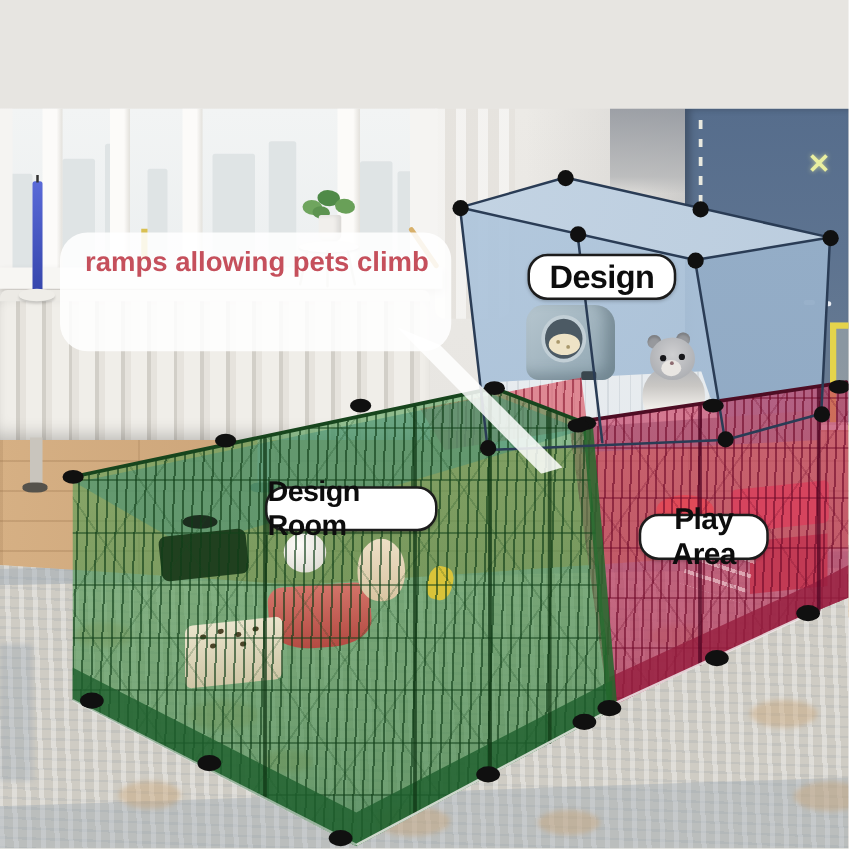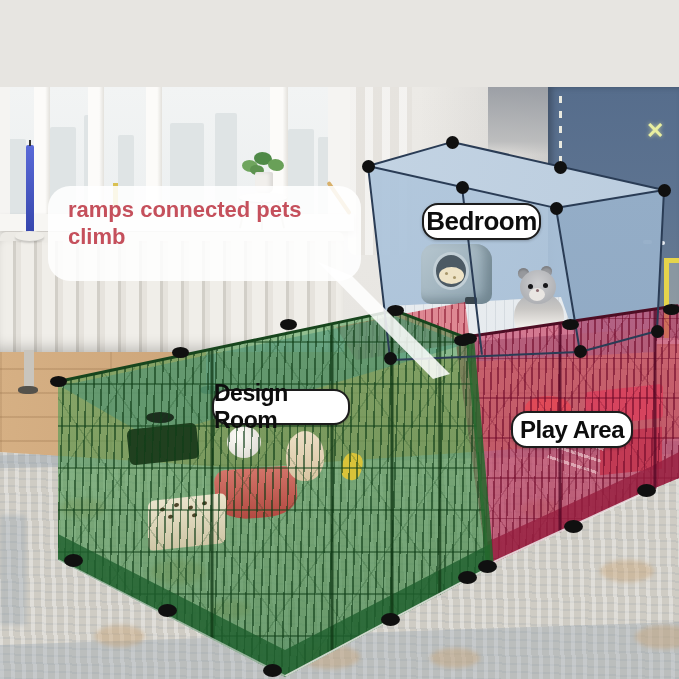--- a/index.html
+++ b/index.html
@@ -152,21 +152,21 @@
   .hamster-dining{left:286px;top:431px;width:38px;height:50px;border-radius:50% 50% 45% 45%;
       background:linear-gradient(180deg,#ecdfc6,#d9c5a2);}
   .corn-treat{left:342px;top:453px;width:20px;height:27px;background:#d9c339;border-radius:40%;transform:rotate(15deg);}
 
   
   .pill{display:flex;align-items:center;justify-content:center;background:#fff;
       border:2px solid #1c1c1c;border-radius:16px;font-weight:700;color:#0d0d0d;
       letter-spacing:-.5px;z-index:40;box-shadow:0 1px 3px rgba(0,0,0,.25);}
   .label-bedroom{left:422px;top:203px;width:119px;height:37px;font-size:26px;}
   .label-dining{left:212px;top:389px;width:138px;height:36px;font-size:23px;}
-  .label-play{left:511px;top:411px;width:122px;height:37px;font-size:24px;}
+  .label-play{left:511px;top:411px;width:104px;height:37px;font-size:24px;text-align:center;}
 
   .callout-tail{left:0;top:0;width:679px;height:679px;z-index:44;
       clip-path:polygon(318px 262px,352px 276px,450px 374px,433px 379px);
       background:rgba(255,255,255,.85);}
   .callout{left:48px;top:186px;width:313px;height:95px;border-radius:22px;z-index:45;
       background:rgba(255,255,255,.87);padding:10px 0 0 20px;
       font-size:22px;line-height:27px;font-weight:700;color:#c5505c;}
   .callout span{position:static;display:block;}
 
   .hw{z-index:30;}
@@ -349,19 +349,19 @@
       <div style="position: absolute; left: 563.5px; top: 519.5px; width: 19px; height: 13px; background: rgb(16, 16, 16); border-radius: 50%;"></div>
       <div style="position: absolute; left: 636.5px; top: 483.5px; width: 19px; height: 13px; background: rgb(16, 16, 16); border-radius: 50%;"></div>
       <div style="position: absolute; left: 246px; top: 199px; width: 28.6356px; height: 2px; background: rgb(216, 213, 208); transform-origin: 0px 50%; transform: rotate(1.78189rad); border-radius: 2px;"></div>
       <div style="position: absolute; left: 262px; top: 199px; width: 30px; height: 2px; background: rgb(216, 213, 208); transform-origin: 0px 50%; transform: rotate(1.5708rad); border-radius: 2px;"></div>
       <div style="position: absolute; left: 278px; top: 199px; width: 28.6356px; height: 2px; background: rgb(216, 213, 208); transform-origin: 0px 50%; transform: rotate(1.3597rad); border-radius: 2px;"></div>
       <div style="position: absolute; left: 328px; top: 180px; width: 38.833px; height: 4px; background: rgb(216, 176, 106); transform-origin: 0px 50%; transform: rotate(0.968509rad); border-radius: 4px;"></div>
     </div>
 
   <div class="callout-tail"></div>
   <div class="callout">
-    <span>ramps connected pets climb</span>
-  </div>
-  <div class="pill label-bedroom">Bedroom</div>
+    <span>ramps allowing pets climb</span>
+  </div>
+  <div class="pill label-bedroom">Design</div>
   <div class="pill label-dining">Design Room</div>
   <div class="pill label-play">Play Area</div>
 
 </div>
 
 </body></html>

